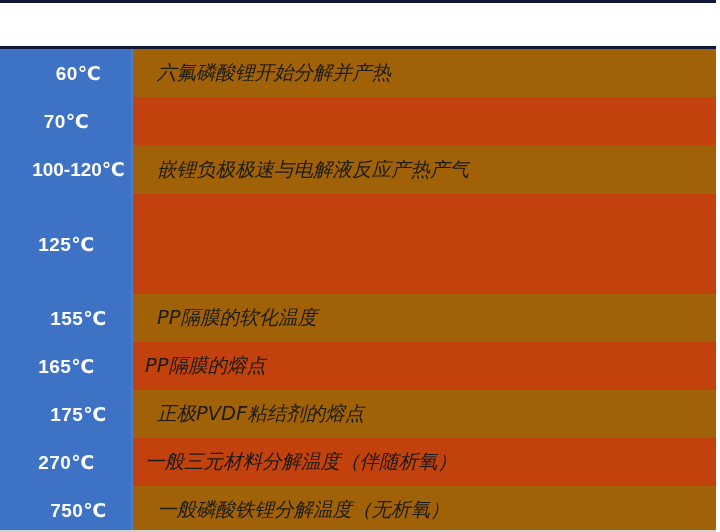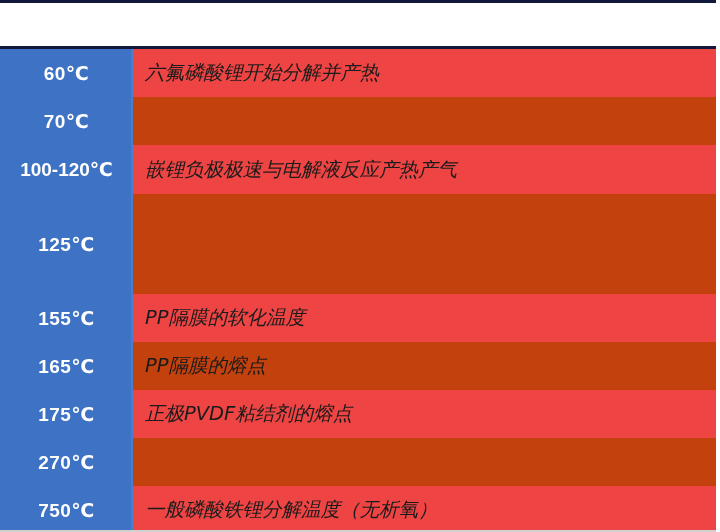--- a/index.html
+++ b/index.html
@@ -104,21 +104,21 @@
     width: 716px;
   }
 
   .row {
     position: relative;
     display: flex;
     align-items: center;
     box-sizing: border-box;
     width: 716px;
   }
-  .row.gray  { background: #ef4444; }
+  .row.gray  { background: #a16207; padding-left: 12px; }
   .row.white { background: #c2410c; }
 
   .row .temp-cell {
     position: relative;
     z-index: 4;
     flex: 0 0 133px;
     width: 133px;
     color: #ffffff;
     font-size: 19px;
     font-weight: bold;
@@ -213,20 +213,21 @@
         <div class="rxn-cell">PP隔膜的熔点</div>
       </div>
 
       <div class="row gray h48">
         <div class="temp-cell">175℃</div>
         <div class="rxn-cell">正极PVDF粘结剂的熔点</div>
       </div>
 
       <div class="row white h48">
         <div class="temp-cell">270℃</div>
+        <div class="rxn-cell">一般三元材料分解温度（伴随析氧）</div>
       </div>
 
       <div class="row gray h48">
         <div class="temp-cell">750℃</div>
         <div class="rxn-cell">一般磷酸铁锂分解温度（无析氧）</div>
       </div>
 
     </div>
 
     <div class="bottom-edge"></div>

